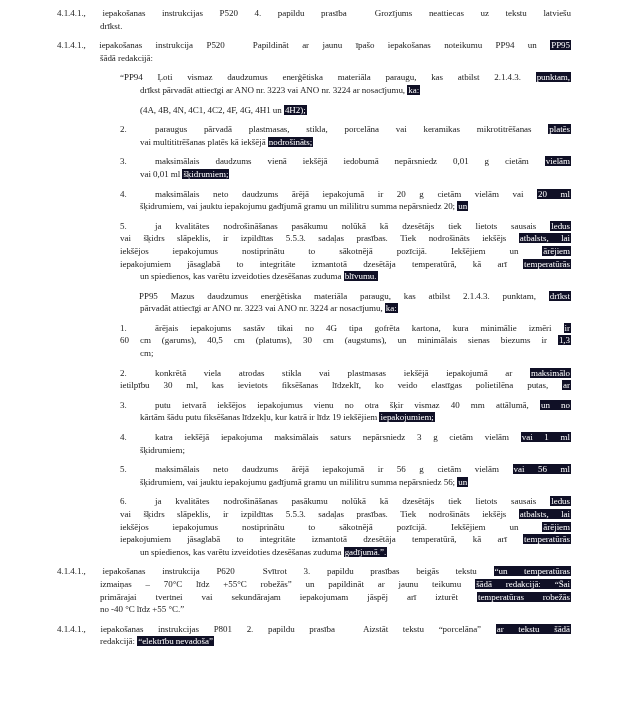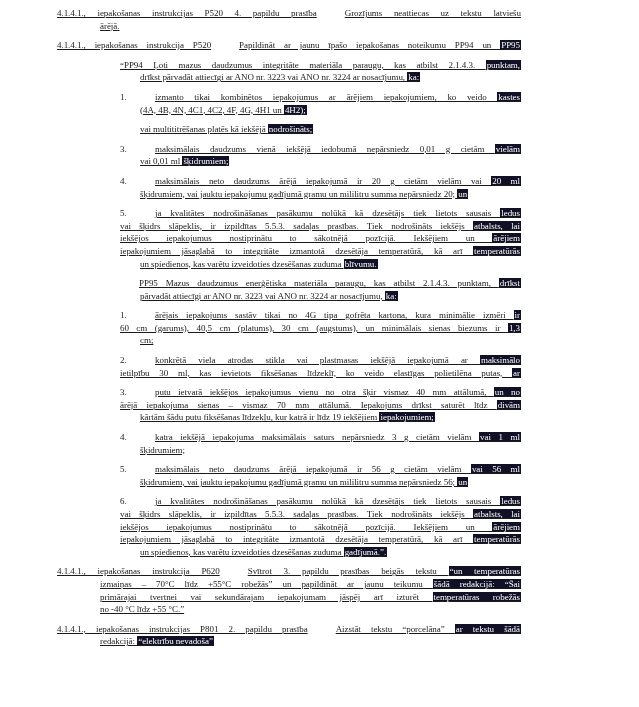--- a/index.html
+++ b/index.html
@@ -4,21 +4,21 @@
 <style>
   html,body{margin:0;padding:0;}
   body{
     width:639px;height:707px;
     background:var(--page-bg,#ffffff);
     font-family:"Liberation Serif","DejaVu Serif",serif;
     font-size:9px;color:var(--text-color,#1b1b1b);
     letter-spacing:-0.05px;
     overflow:hidden;
   }
-  .doc{padding:7px 118px 6px 57px;text-decoration:underline;}
+  .doc{padding:7px 68px 6px 57px;}
   .para{margin:0 0 7px 0;}
   .line{
     text-align:justify;
     text-align-last:justify;
     line-height:12.6px;
     min-height:12.6px;
   }
   .line.last{text-align-last:left;margin-left:20px;}
   
   .p-entry .line:not(:first-child){margin-left:43px;}
@@ -34,34 +34,35 @@
     padding:0 1px;
   }
 </style>
 </head>
 <body>
 
 <div class="doc">
   <div>
       <div class="para p-entry">
         <div class="line"><span class="lbl">4.1.4.1., iepakošanas instrukcijas P520 4. papildu prasība</span><span class="tab"></span><span class="run">Grozījums neattiecas uz tekstu latviešu</span></div>
-        <div class="line last"><span class="run">ārējā.</span></div>
+        <div class="line last"><span class="run">drīkst.</span></div>
       </div>
       <div class="para p-entry">
         <div class="line"><span class="lbl">4.1.4.1., iepakošanas instrukcija P520</span><span class="tab"></span><span class="run">Papildināt ar jaunu īpašo iepakošanas noteikumu PP94 un </span><span class="hl">PP95</span></div>
+        <div class="line last"><span class="run">šādā redakcijā:</span></div>
       </div>
       <div class="para p-quote">
-        <div class="line"><span class="run">“PP94 Ļoti mazus daudzumus integritāte materiāla paraugu, kas atbilst 2.1.4.3. </span><span class="hl">punktam,</span></div>
+        <div class="line"><span class="run">“PP94 Ļoti vismaz daudzumus enerģētiska materiāla paraugu, kas atbilst 2.1.4.3. </span><span class="hl">punktam,</span></div>
         <div class="line last"><span class="run">drīkst pārvadāt attiecīgi ar ANO nr. 3223 vai ANO nr. 3224 ar nosacījumu, </span><span class="hl">ka:</span></div>
       </div>
       <div class="para p-num">
-        <div class="line"><span class="num">1.</span><span class="run">izmanto tikai kombinētos iepakojumus ar ārējiem iepakojumiem, ko veido </span><span class="hl">kastes</span></div>
         <div class="line last"><span class="run">(4A, 4B, 4N, 4C1, 4C2, 4F, 4G, 4H1 un </span><span class="hl">4H2);</span></div>
       </div>
       <div class="para p-num">
+        <div class="line"><span class="num">2.</span><span class="run">paraugus pārvadā plastmasas, stikla, porcelāna vai keramikas mikrotitrēšanas </span><span class="hl">platēs</span></div>
         <div class="line last"><span class="run">vai multititrēšanas platēs kā iekšējā </span><span class="hl">nodrošināts;</span></div>
       </div>
       <div class="para p-num">
         <div class="line"><span class="num">3.</span><span class="run">maksimālais daudzums vienā iekšējā iedobumā nepārsniedz 0,01 g cietām </span><span class="hl">vielām</span></div>
         <div class="line last"><span class="run">vai 0,01 ml </span><span class="hl">šķidrumiem;</span></div>
       </div>
       <div class="para p-num">
         <div class="line"><span class="num">4.</span><span class="run">maksimālais neto daudzums ārējā iepakojumā ir 20 g cietām vielām vai </span><span class="hl">20 ml</span></div>
         <div class="line last"><span class="run">šķidrumiem, vai jauktu iepakojumu gadījumā gramu un mililitru summa nepārsniedz 20; </span><span class="hl">un</span></div>
       </div>
@@ -80,21 +81,20 @@
         <div class="line"><span class="num">1.</span><span class="run">ārējais iepakojums sastāv tikai no 4G tipa gofrēta kartona, kura minimālie izmēri </span><span class="hl">ir</span></div>
         <div class="line"><span class="run">60 cm (garums), 40,5 cm (platums), 30 cm (augstums), un minimālais sienas biezums ir </span><span class="hl">1,3</span></div>
         <div class="line last"><span class="run">cm;</span></div>
       </div>
       <div class="para p-num">
         <div class="line"><span class="num">2.</span><span class="run">konkrētā viela atrodas stikla vai plastmasas iekšējā iepakojumā ar </span><span class="hl">maksimālo</span></div>
         <div class="line"><span class="run">ietilpību 30 ml, kas ievietots fiksēšanas līdzeklī, ko veido elastīgas polietilēna putas, </span><span class="hl">ar</span></div>
       </div>
       <div class="para p-num">
         <div class="line"><span class="num">3.</span><span class="run">putu ietvarā iekšējos iepakojumus vienu no otra šķir vismaz 40 mm attālumā, </span><span class="hl">un no</span></div>
-        <div class="line"><span class="run">ārējā iepakojuma sienas – vismaz 70 mm attālumā. Iepakojums drīkst saturēt līdz </span><span class="hl">divām</span></div>
         <div class="line last"><span class="run">kārtām šādu putu fiksēšanas līdzekļu, kur katrā ir līdz 19 iekšējiem </span><span class="hl">iepakojumiem;</span></div>
       </div>
       <div class="para p-num">
         <div class="line"><span class="num">4.</span><span class="run">katra iekšējā iepakojuma maksimālais saturs nepārsniedz 3 g cietām vielām </span><span class="hl">vai 1 ml</span></div>
         <div class="line last"><span class="run">šķidrumiem;</span></div>
       </div>
       <div class="para p-num">
         <div class="line"><span class="num">5.</span><span class="run">maksimālais neto daudzums ārējā iepakojumā ir 56 g cietām vielām </span><span class="hl">vai 56 ml</span></div>
         <div class="line last"><span class="run">šķidrumiem, vai jauktu iepakojumu gadījumā gramu un mililitru summa nepārsniedz 56; </span><span class="hl">un</span></div>
       </div>

